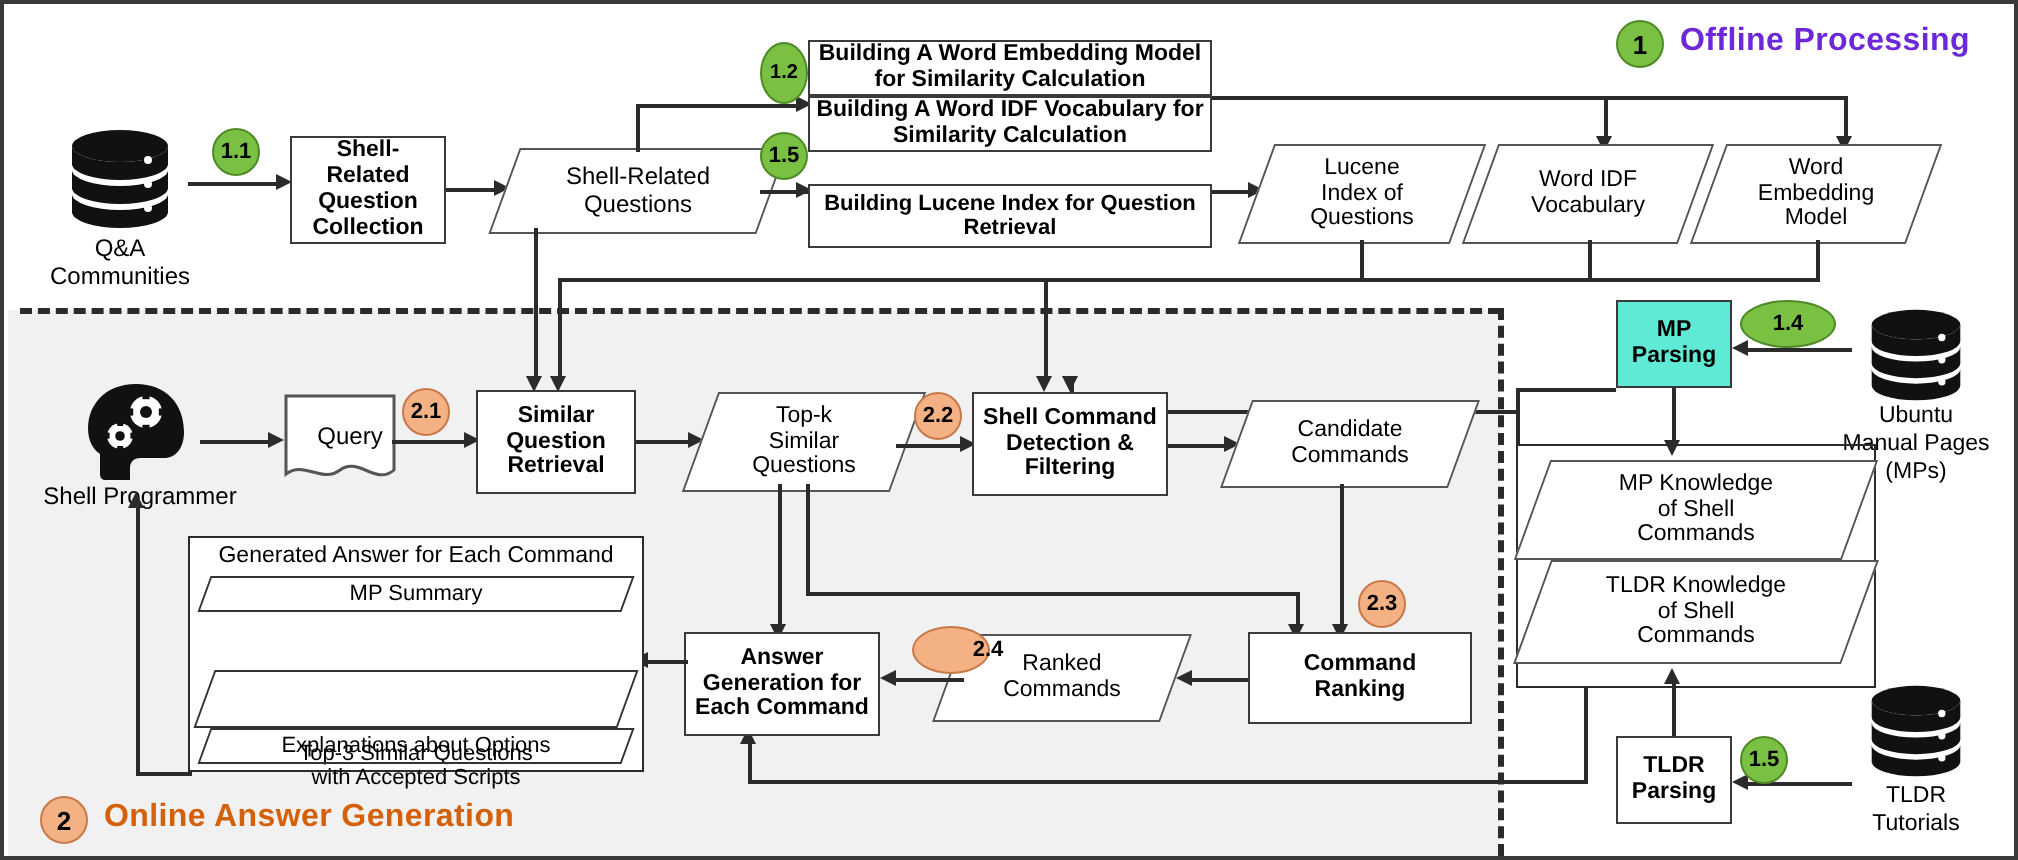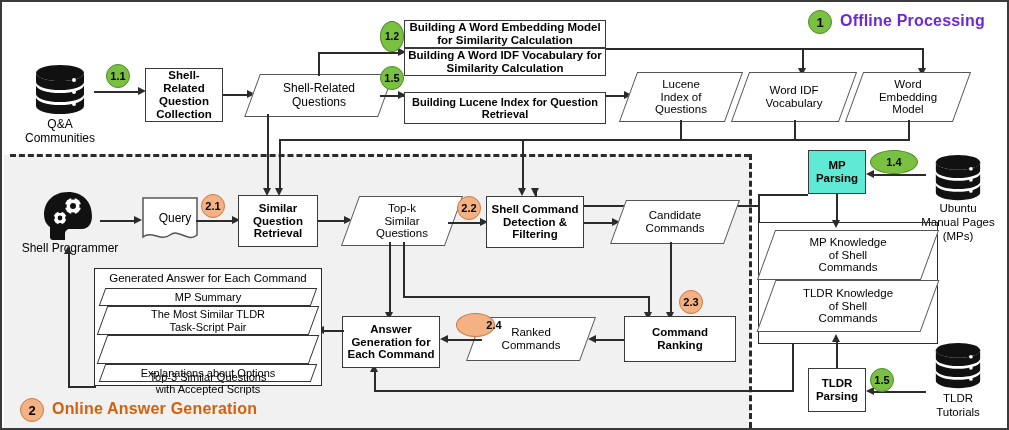--- a/index.html
+++ b/index.html
@@ -354,25 +354,20 @@
   <div class="ln lnh" style="left:320px;top:328px;width:22px;"></div>
   <div class="arr l" style="left:314px;top:324px;"></div>
 
   <div class="abs cont" style="left:92px;top:266px;width:228px;height:118px;background:#fff;"></div>
   <div class="abs cap" style="left:92px;top:270px;width:228px;font-size:11.5px;">Generated Answer for Each Command</div>
 
   <div class="par nofill" style="left:100px;top:286px;width:212px;height:18px;">
     <div class="skew" style="border-color:#333;"></div>
     <div class="txt" style="font-size:11px;white-space:pre-line;">MP Summary</div>
   </div>
-  <div class="par nofill" style="left:100px;top:304px;width:212px;height:29px;">
-    <div class="skew" style="border-color:#333;"></div>
-    <div class="txt" style="font-size:11px;white-space:pre-line;line-height:1.1;">The Most Similar TLDR
-Task-Script Pair</div>
-  </div>
   <div class="par nofill" style="left:100px;top:333px;width:212px;height:29px;">
     <div class="skew" style="border-color:#333;"></div>
     <div class="txt" style="font-size:11px;white-space:pre-line;line-height:1.1;margin-top:48px;">Top-3 Similar Questions
 with Accepted Scripts</div>
   </div>
   <div class="par nofill" style="left:100px;top:362px;width:212px;height:18px;">
     <div class="skew" style="border-color:#333;"></div>
     <div class="txt" style="font-size:11px;white-space:pre-line;">Explanations about Options</div>
   </div>
 

